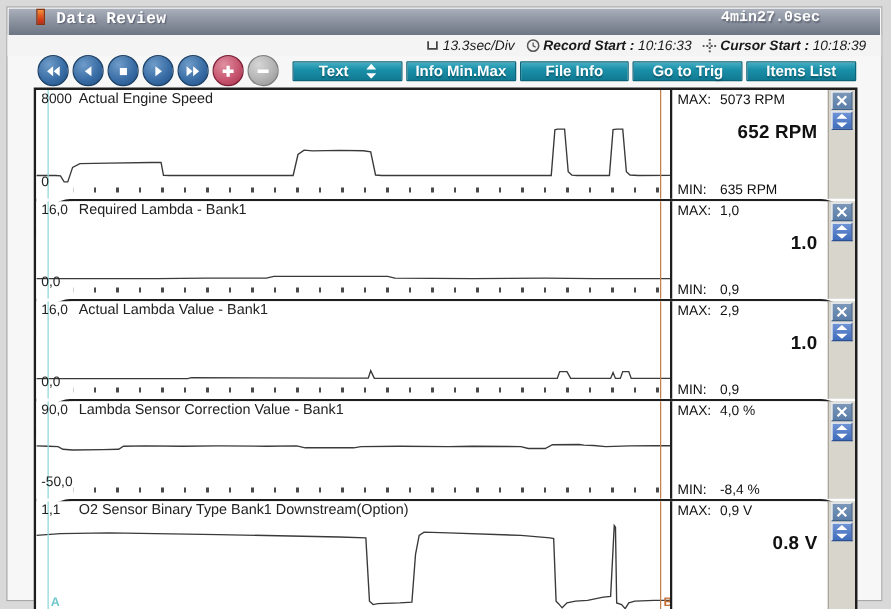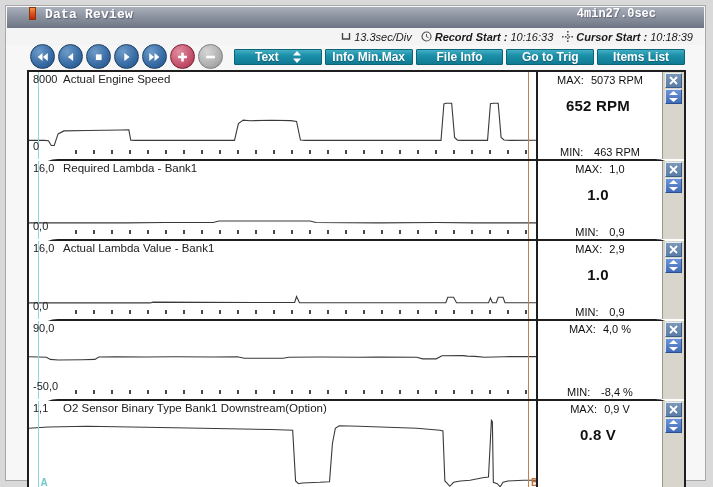--- a/index.html
+++ b/index.html
@@ -35,21 +35,21 @@
   .scale-bottom { position:absolute; bottom:7px; left:4px; font-size:11px; color:#222; }
   .plot-title { position:absolute; top:1px; left:0; right:0; text-align:left; font-size:11.5px; color:#222;margin-left:34px; }
   .ticks { position:absolute; left:30px; right:4px; bottom:5px; height:4px; background:repeating-linear-gradient(to right,transparent 0,transparent 16px,#4a4a4a 16px,#4a4a4a 18px); }
   .cur { position:absolute; top:0; bottom:0; width:1.5px; }
   .cur-a { background:#8fd8da; }
   .cur-b { background:#c57f4b; }
   .cur-lab { position:absolute; bottom:21px; font-size:10px; font-weight:bold; }
   .alabel { color:#6fc8cc; }
   .blabel { color:#c5703a; }
   .vdiv { width:2px; background:#1e1e1e; }
-  .panel { width:124px; background:#fff; position:relative; font-size:11px; color:#111; padding:2px 4px 1px 4px; display:flex; flex-direction:column;align-items:center; }
+  .panel { width:124px; background:#fff; position:relative; font-size:11px; color:#111; padding:2px 4px 1px 4px; display:flex; flex-direction:column; }
   .mm { display:flex; white-space:nowrap; }
   .mm .mm-label { width:34px; }
   .mm.min { margin-top:auto; }
   .current { text-align:right; font-size:15px; font-weight:bold; margin-top:11px; padding-right:4px; letter-spacing:.2px; }
   .strip { width:22px; background:#d8d5cd; border-left:1px solid #9a978f; display:flex; flex-direction:column; align-items:center; padding-top:1px; gap:1px; }
   .sqbtn { width:17px; height:15px; border:1px solid; padding:0; display:flex; align-items:center; justify-content:center; cursor:pointer; }
   .xbtn { background:linear-gradient(to bottom,#7b97b8,#5a7da8); border-color:#e8eef5 #3c5f86 #3c5f86 #e8eef5; }
   .udbtn { background:linear-gradient(to bottom,#6f94d6,#3f6cba); border-color:#dfe8f7 #2c4f8e #2c4f8e #dfe8f7; }
   .sqbtn svg { display:block; }
 </style>
@@ -166,21 +166,21 @@
     </div>
     <div class="vdiv"></div>
     <div class="panel">
       <div class="mm">
         <span class="mm-label max-label">MAX:</span>
             <span class="max-val">5073 RPM</span>
       </div>
       <div class="current">652 RPM</div>
       <div class="mm min">
         <span class="mm-label min-label">MIN:</span>
-            <span class="min-val">463 RPM</span>
+            <span class="min-val">635 RPM</span>
       </div>
     </div>
     <div class="strip">
       <button class="sqbtn xbtn" title="Close channel">
         <svg width="9" height="9" viewBox="0 0 9 9">
               <path d="M1 1 L8 8 M8 1 L1 8" stroke="#fff" stroke-width="1.8"></path>
             </svg>
       </button>
       <button class="sqbtn udbtn" title="Move channel">
         <svg width="9" height="11" viewBox="0 0 9 11">
@@ -272,20 +272,21 @@
   </div>
 
   <div class="chart-row" style="height: 80px;">
     <div class="plot">
       <svg class="wave" preserveAspectRatio="none" viewBox="0 0 523 80">
             <polyline points="0,36.6 10,36.9 18,37.2 22,39.4 30,40.0 55,39.7 68,39.4 72,36.9 90,36.6 120,36.9 150,36.6 190,36.9 215,36.6 222,38.2 262,38.2 268,37.2 300,36.9 340,37.2 360,36.9 400,37.2 406,38.8 420,38.8 426,35.7 448,35.5 452,36.0 460,36.3 470,37.2 490,36.6 510,36.5 523,36.5"></polyline>
           </svg>
       <div class="cur cur-a" style="left: 1.7%;"></div>
       <div class="cur cur-b" style="left: 98.4%;"></div>
       <span class="scale-top">90,0</span>
+      <span class="plot-title">Lambda Sensor Correction Value - Bank1</span>
       <span class="scale-bottom">-50,0</span>
       <div class="ticks"></div>
 
     </div>
     <div class="vdiv"></div>
     <div class="panel">
       <div class="mm">
         <span class="mm-label max-label">MAX:</span>
             <span class="max-val">4,0 %</span>
       </div>

